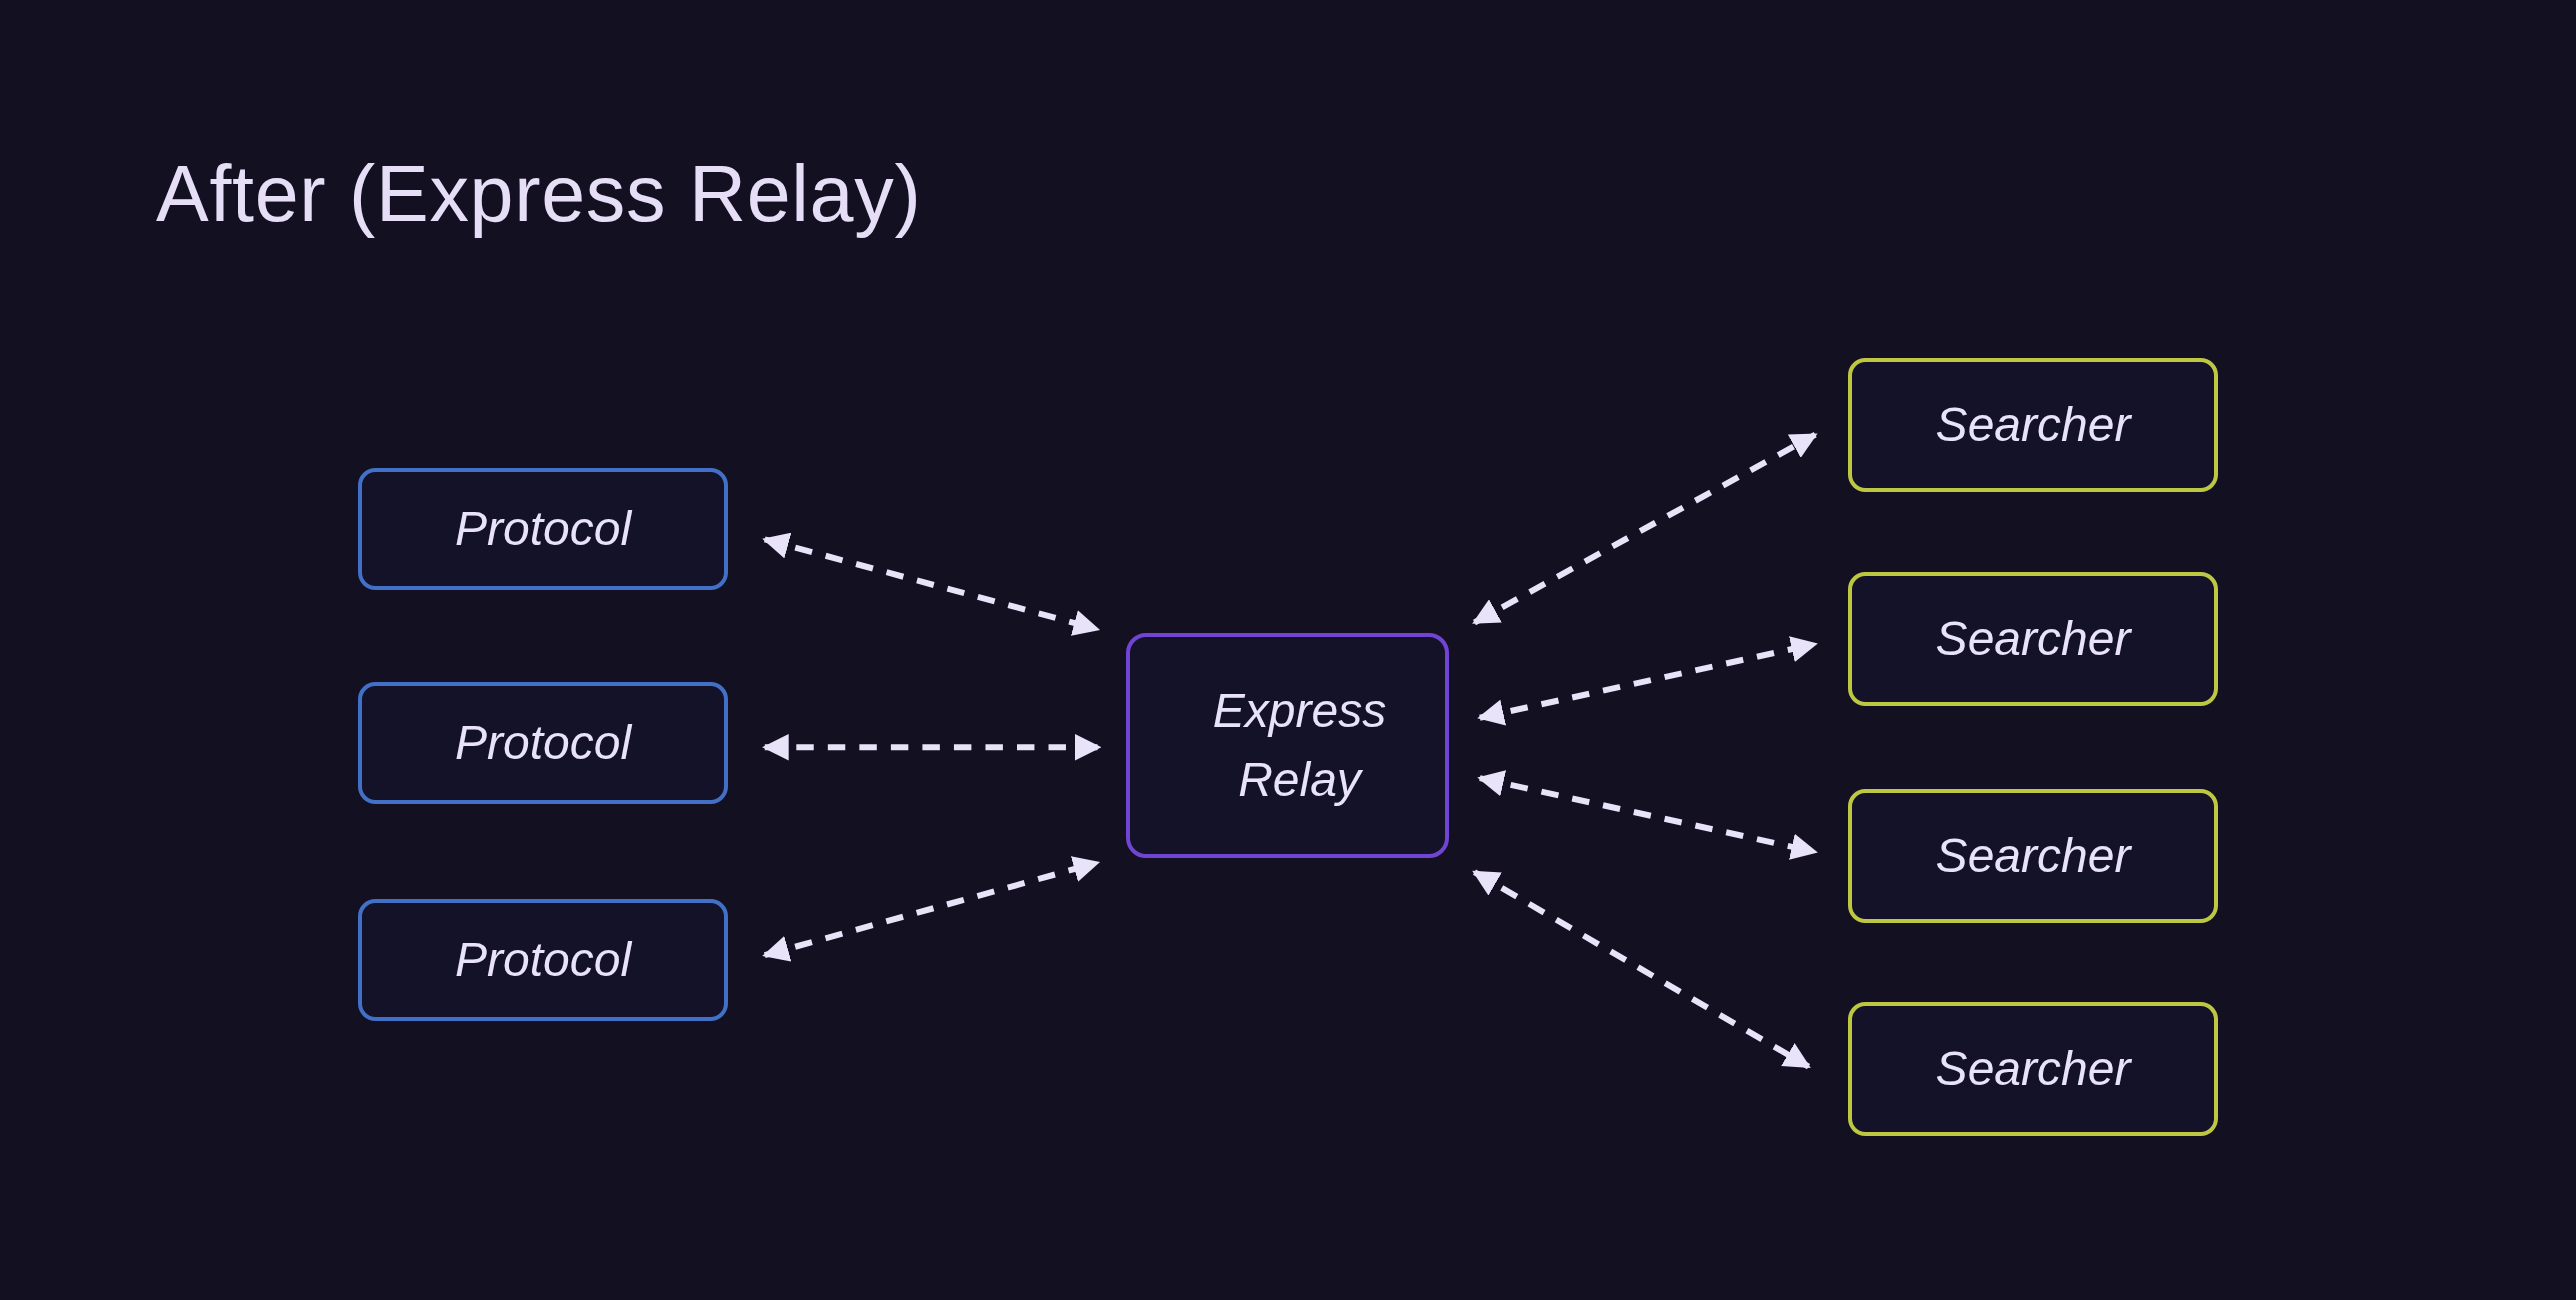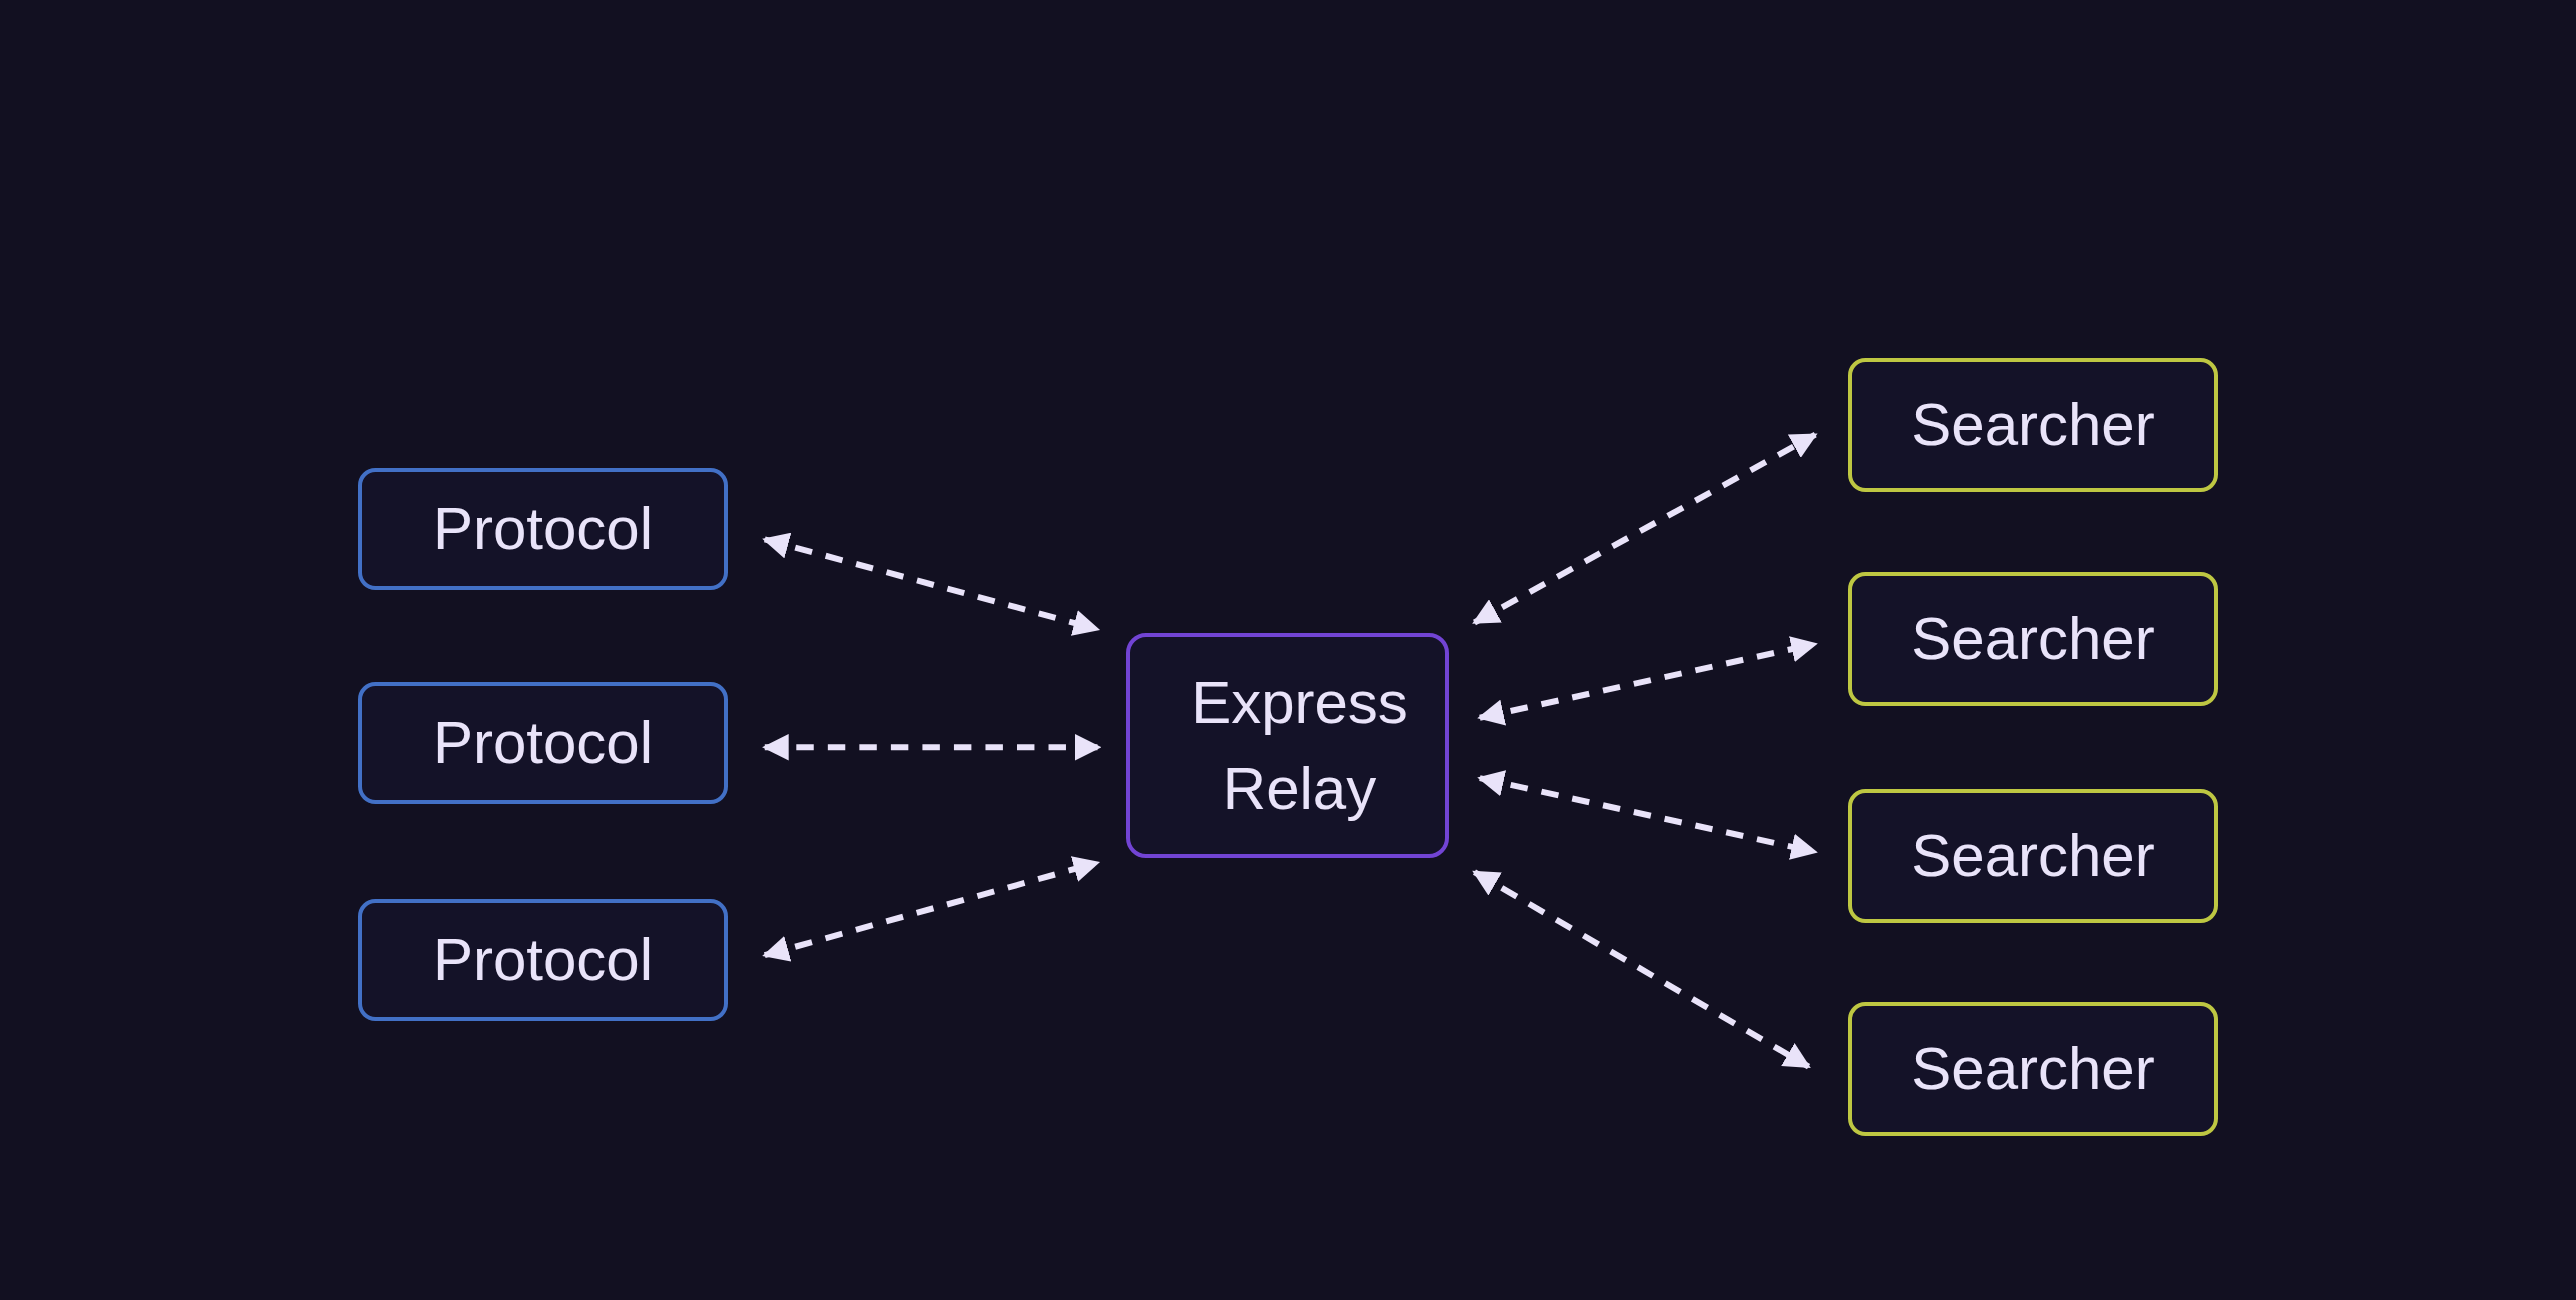--- a/index.html
+++ b/index.html
@@ -23,24 +23,25 @@
     position:absolute;left:156px;top:151px;
     font-size:79px;line-height:1.1;font-weight:400;
     color:var(--title-ink);letter-spacing:0.7px;
     white-space:nowrap;
   }
   .node{
     position:absolute;
     display:flex;align-items:center;justify-content:center;
     background:var(--node-fill);
     color:var(--ink);
-    font-size:60px;line-height:1.42;
+    font-size:48px;line-height:1.42;
     border-radius:17.4px;
     box-sizing:border-box;
     text-align:center;
+    font-style:italic;
   }
   .protocol{
     left:358px;width:370px;height:122px;
     border:4px solid var(--protocol-border);
   }
   .protocol.p1{top:468px;}
   .protocol.p2{top:682px;}
   .protocol.p3{top:899px;}
   .relay{
     left:1126px;top:633px;width:323px;height:225px;
@@ -63,20 +64,21 @@
     stroke-width:9;
     stroke-dasharray:26 21;
     fill:none;
   }
 </style>
 </head>
 <body>
 
 <div class="stage">
 
+  <div class="page-title">After (Express Relay)</div>
 
   <svg class="arrows" viewBox="0 0 3840 1938" xmlns="http://www.w3.org/2000/svg">
     <defs>
       <marker id="ah" viewBox="0 0 10 10" refX="9" refY="5" markerWidth="4.4" markerHeight="4.4" orient="auto-start-reverse">
         <path d="M0,0 L10,5 L0,10 Z" fill="#E9E3F9"></path>
       </marker>
     </defs>
     <line x1="1140" y1="804" x2="1636" y2="938" marker-start="url(#ah)" marker-end="url(#ah)"></line>
     <line x1="1140" y1="1114" x2="1638" y2="1114" marker-start="url(#ah)" marker-end="url(#ah)"></line>
     <line x1="1140" y1="1424" x2="1636" y2="1286" marker-start="url(#ah)" marker-end="url(#ah)"></line>

